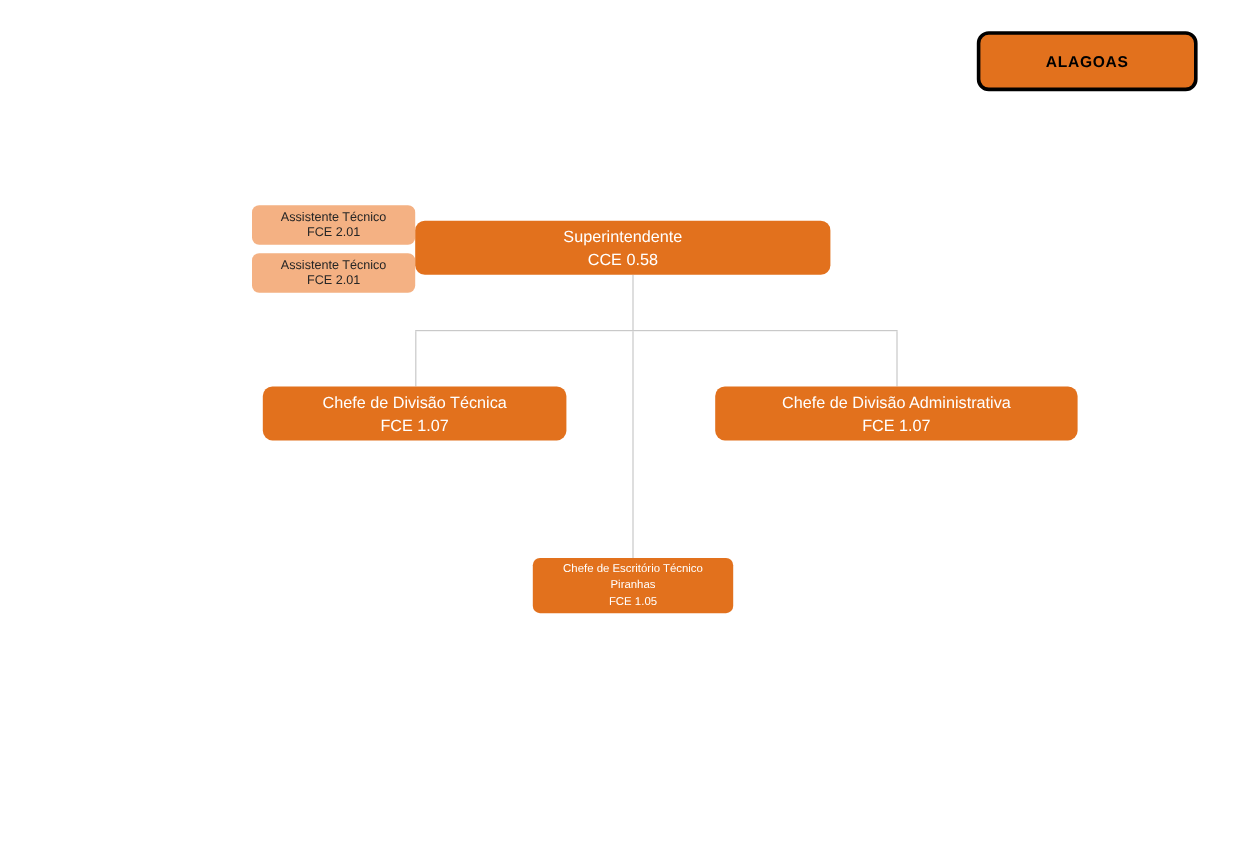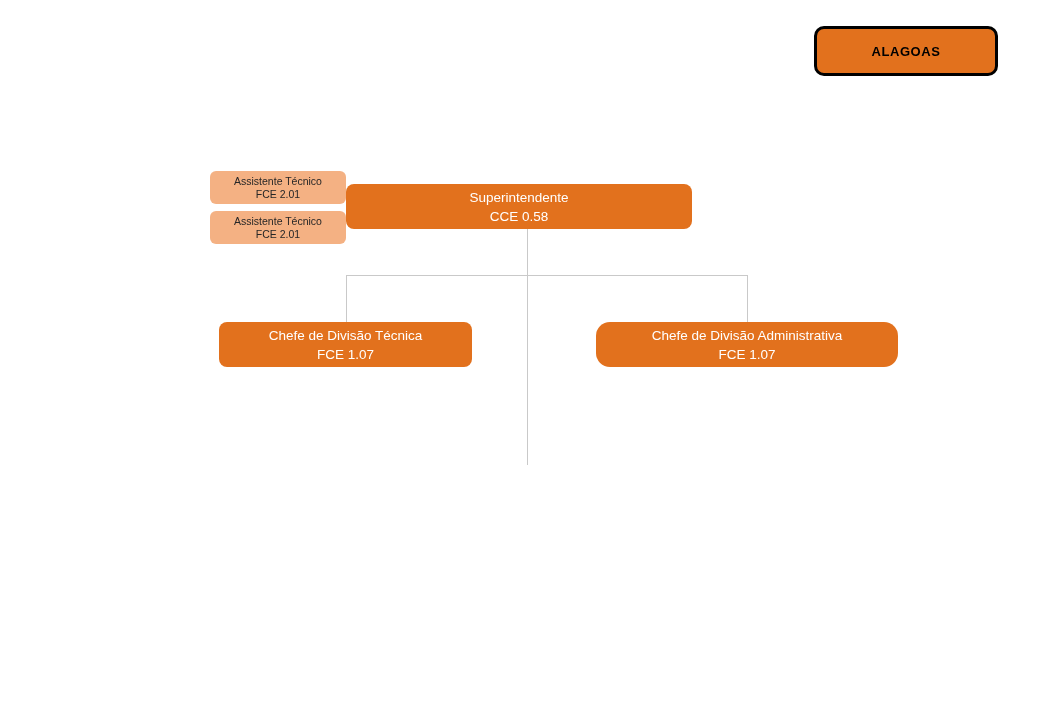--- a/index.html
+++ b/index.html
@@ -56,21 +56,21 @@
     background: #F4B183;
     color: #262626;
     border-radius: 6px;
     font-size: 10.5px;
     line-height: 13px;
   }
   .node-root   { left: 346px; top: 184px; width: 346px; height: 45px; }
   .node-asst1  { left: 210px; top: 171px; width: 136px; height: 33px; }
   .node-asst2  { left: 210px; top: 211px; width: 136px; height: 33px; }
   .node-child1 { left: 219px; top: 322px; width: 253px; height: 45px; }
-  .node-child2 { left: 596px; top: 322px; width: 302px; height: 45px; border-radius: 14px; }
+  .node-child2 { left: 596px; top: 322px; width: 302px; height: 45px; }
   .node-sub    { left: 444px; top: 465px; width: 167px; height: 46px;
                  font-size: 9.5px; line-height: 13.5px; border-radius: 6px; }
   
   .conn {
     position: absolute;
     background: #C9C9C9;
   }
   .conn-root-drop    { left: 527px; top: 229px; width: 1px; height: 46px; }
   .conn-horizontal   { left: 346px; top: 275px; width: 402px; height: 1px; }
   .conn-left-drop    { left: 346px; top: 276px; width: 1px; height: 46px; }
@@ -108,14 +108,19 @@
 
   <div class="node node-orange node-child1">
     <span>Chefe de Divisão Técnica</span>
     <span>FCE 1.07</span>
   </div>
   <div class="node node-orange node-child2">
     <span>Chefe de Divisão Administrativa</span>
     <span>FCE 1.07</span>
   </div>
 
+  <div class="node node-orange node-sub">
+    <span>Chefe de Escritório Técnico</span>
+    <span>Piranhas</span>
+    <span>FCE 1.05</span>
+  </div>
 
 </div>
 
 </body></html>

